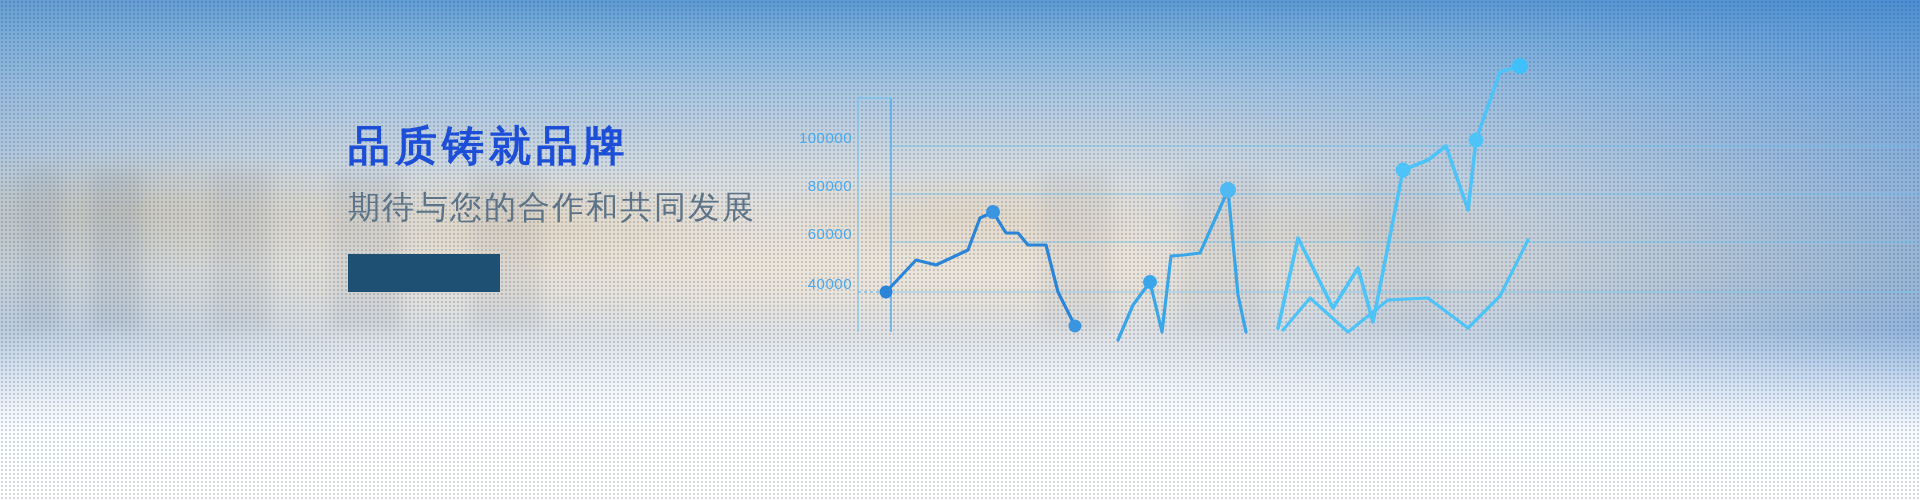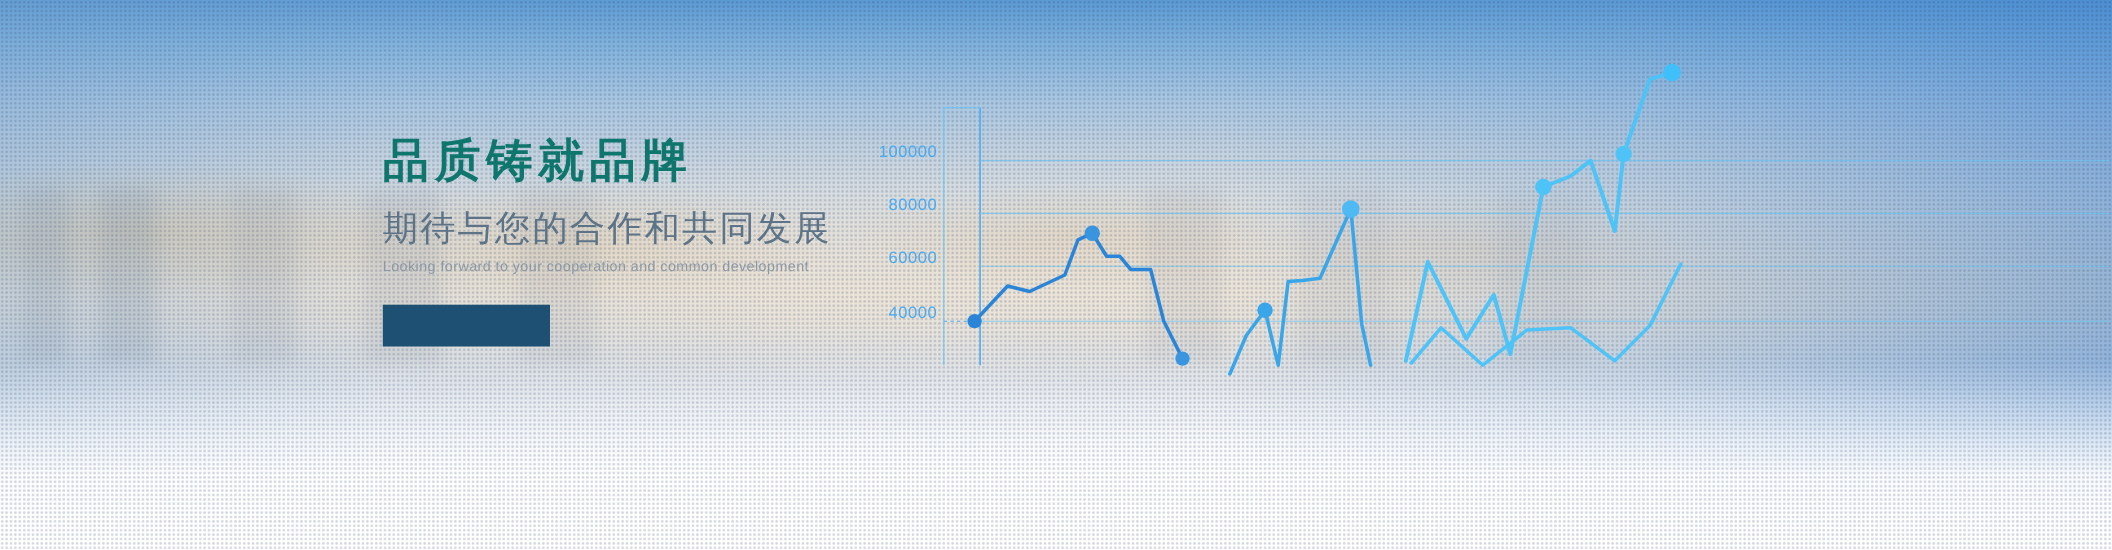--- a/index.html
+++ b/index.html
@@ -87,21 +87,21 @@
     background-image:
       radial-gradient(rgba(40,60,90,.20) 1px, rgba(0,0,0,0) 1.3px);
     background-size:4px 4px;
     background-position:0 0;
   }
 
   
   .copy{position:absolute;left:348px;top:120px;width:560px;}
   .title{
     font-size:42px;font-weight:700;letter-spacing:5px;
-    color:#0f766e;line-height:1.25;margin:0;
+    color:#1d4ed8;line-height:1.25;margin:0;
     white-space:nowrap;
   }
   .subtitle{
     margin:14px 0 0 0;
     font-size:32px;font-weight:400;letter-spacing:2px;
     color:#5d7387;line-height:1.3;white-space:nowrap;
   }
   .sub-en{
     margin:6px 0 0 0;
     font-size:13px;font-weight:400;letter-spacing:.4px;
@@ -131,21 +131,20 @@
   <div class="bg-sky"></div>
   <div class="bg-glow"></div>
   <div class="bg-city"></div>
   <div class="bg-sky-side"></div>
   <div class="bg-fade-bottom"></div>
   <div class="bg-dots"></div>
 
   <div class="copy">
     <h1 class="title">品质铸就品牌</h1>
     <p class="subtitle">期待与您的合作和共同发展</p>
-    <p class="sub-en">Looking forward to your cooperation and common development</p>
     <button class="cta"></button>
   </div>
 
   <div class="chart">
     <svg viewBox="0 0 1100 290" preserveAspectRatio="none">
 
       <g>
         <line x1="30" y1="38" x2="30" y2="272" stroke="#6ec4f2" stroke-width="1"></line>
         <line x1="63" y1="38" x2="63" y2="272" stroke="#4aaaf0" stroke-width="1.4"></line>
         <line x1="30" y1="38" x2="63" y2="38" stroke="#6ec4f2" stroke-width="1"></line>

